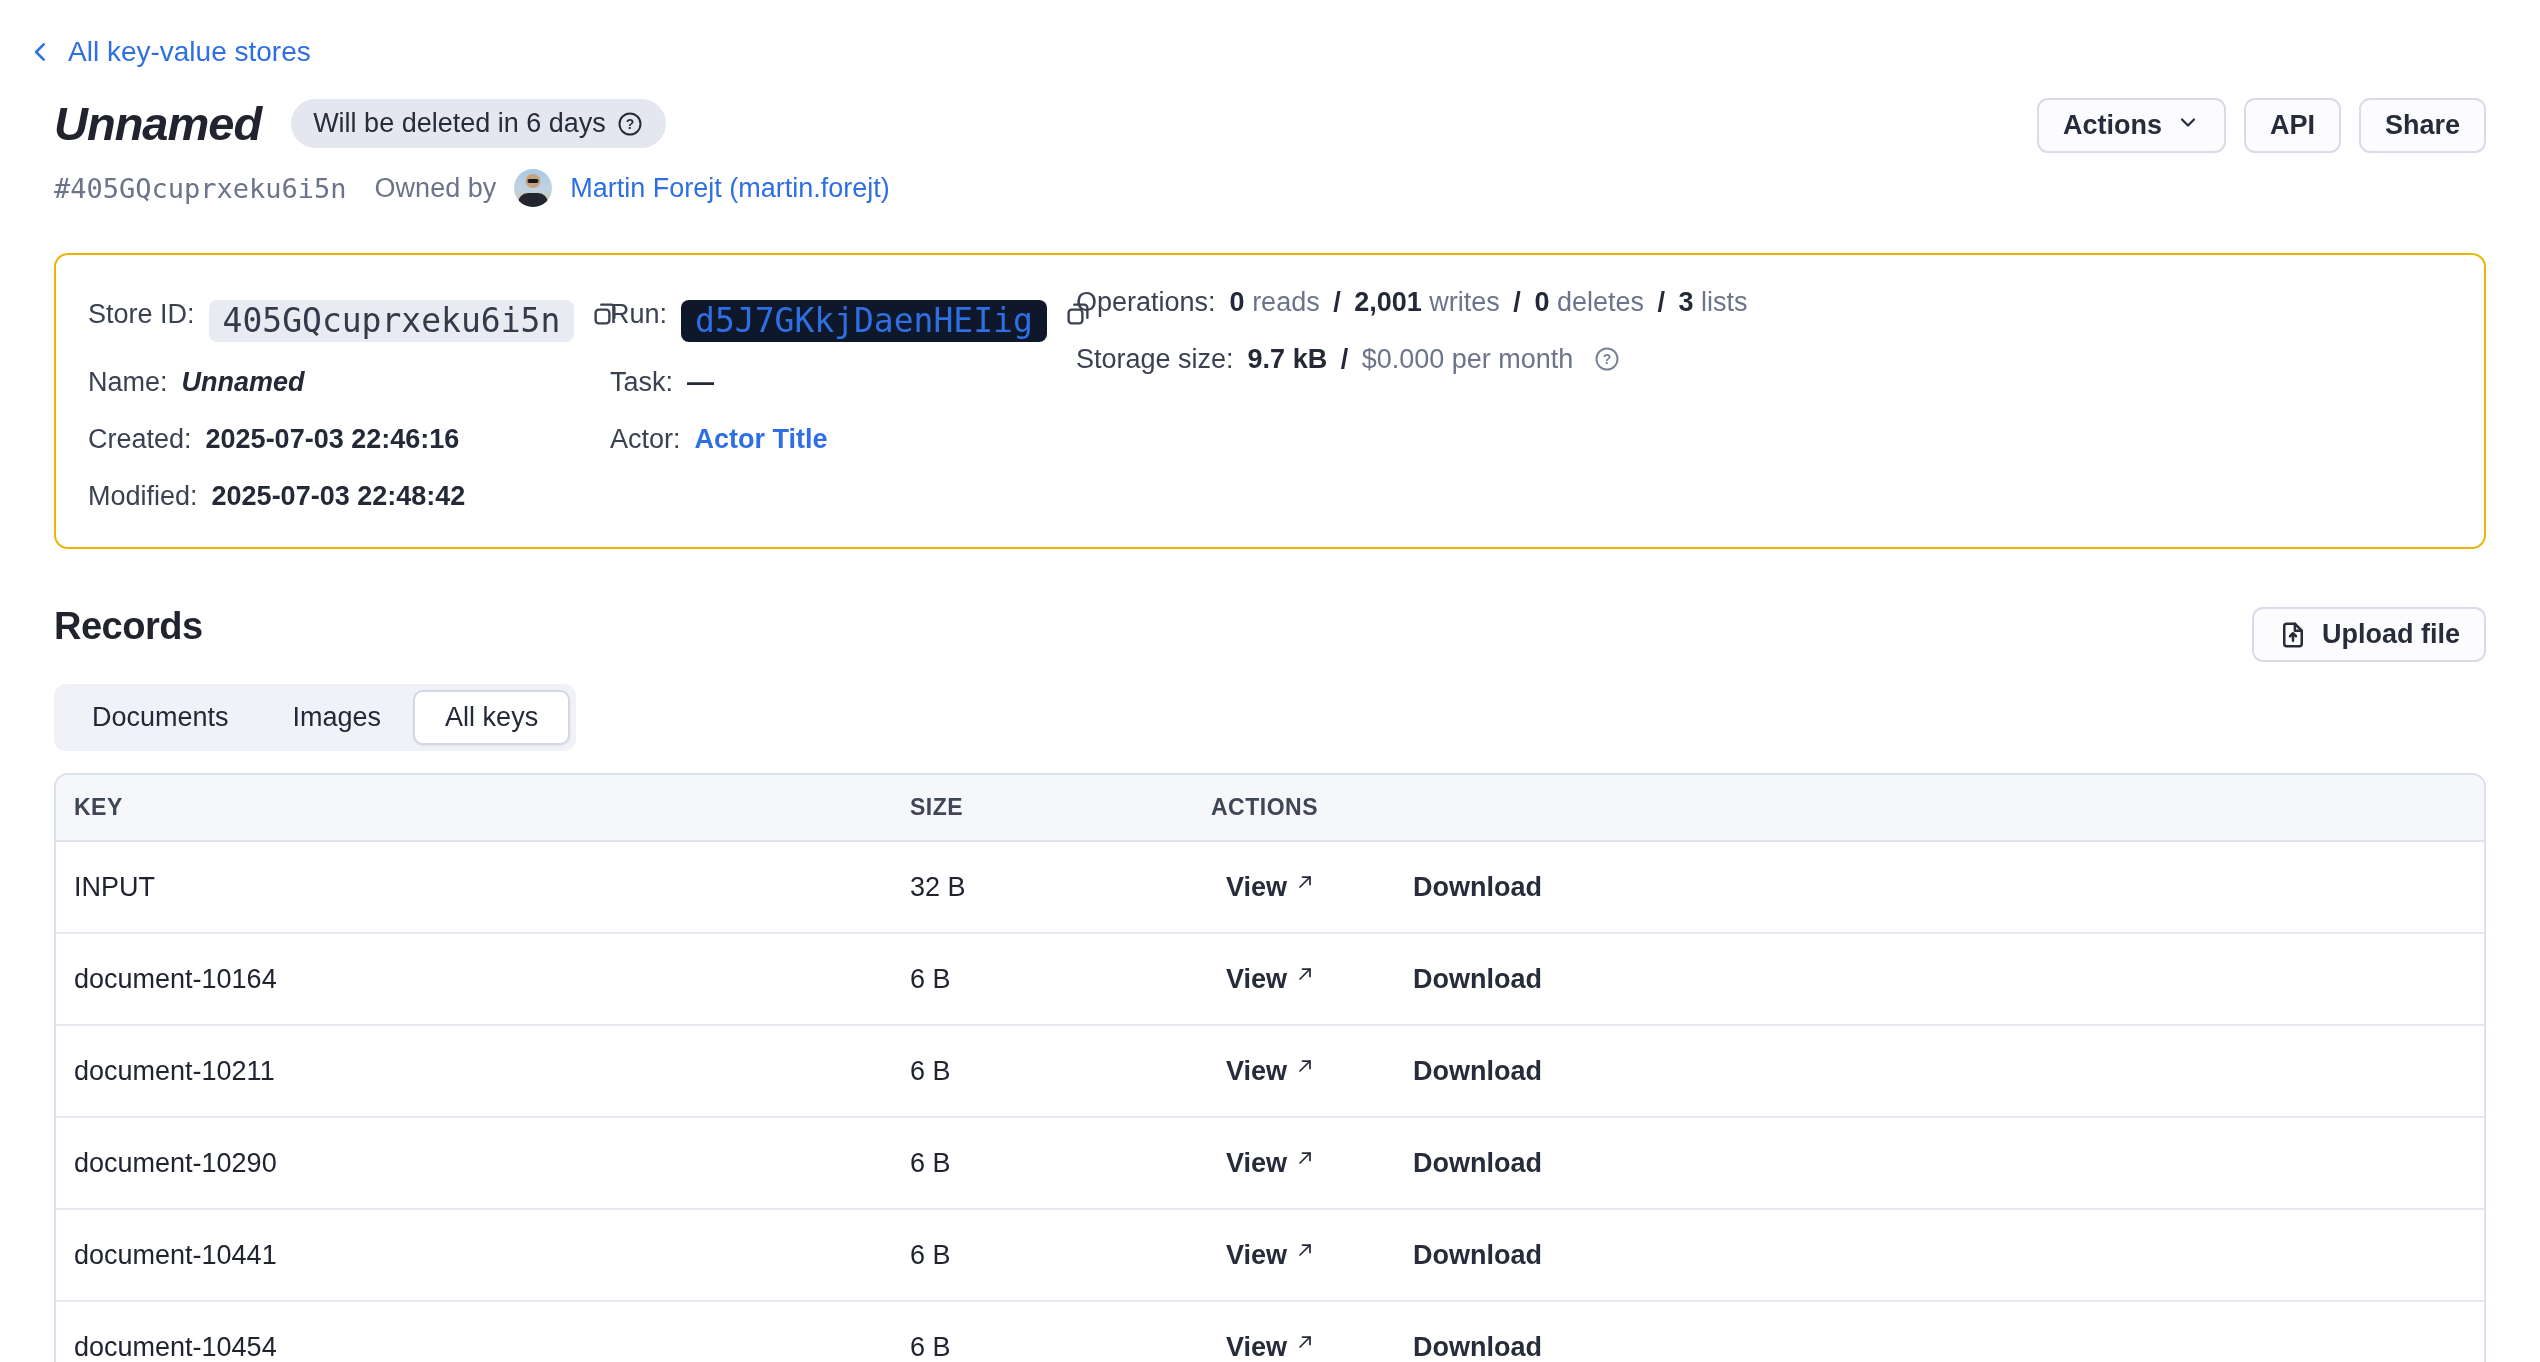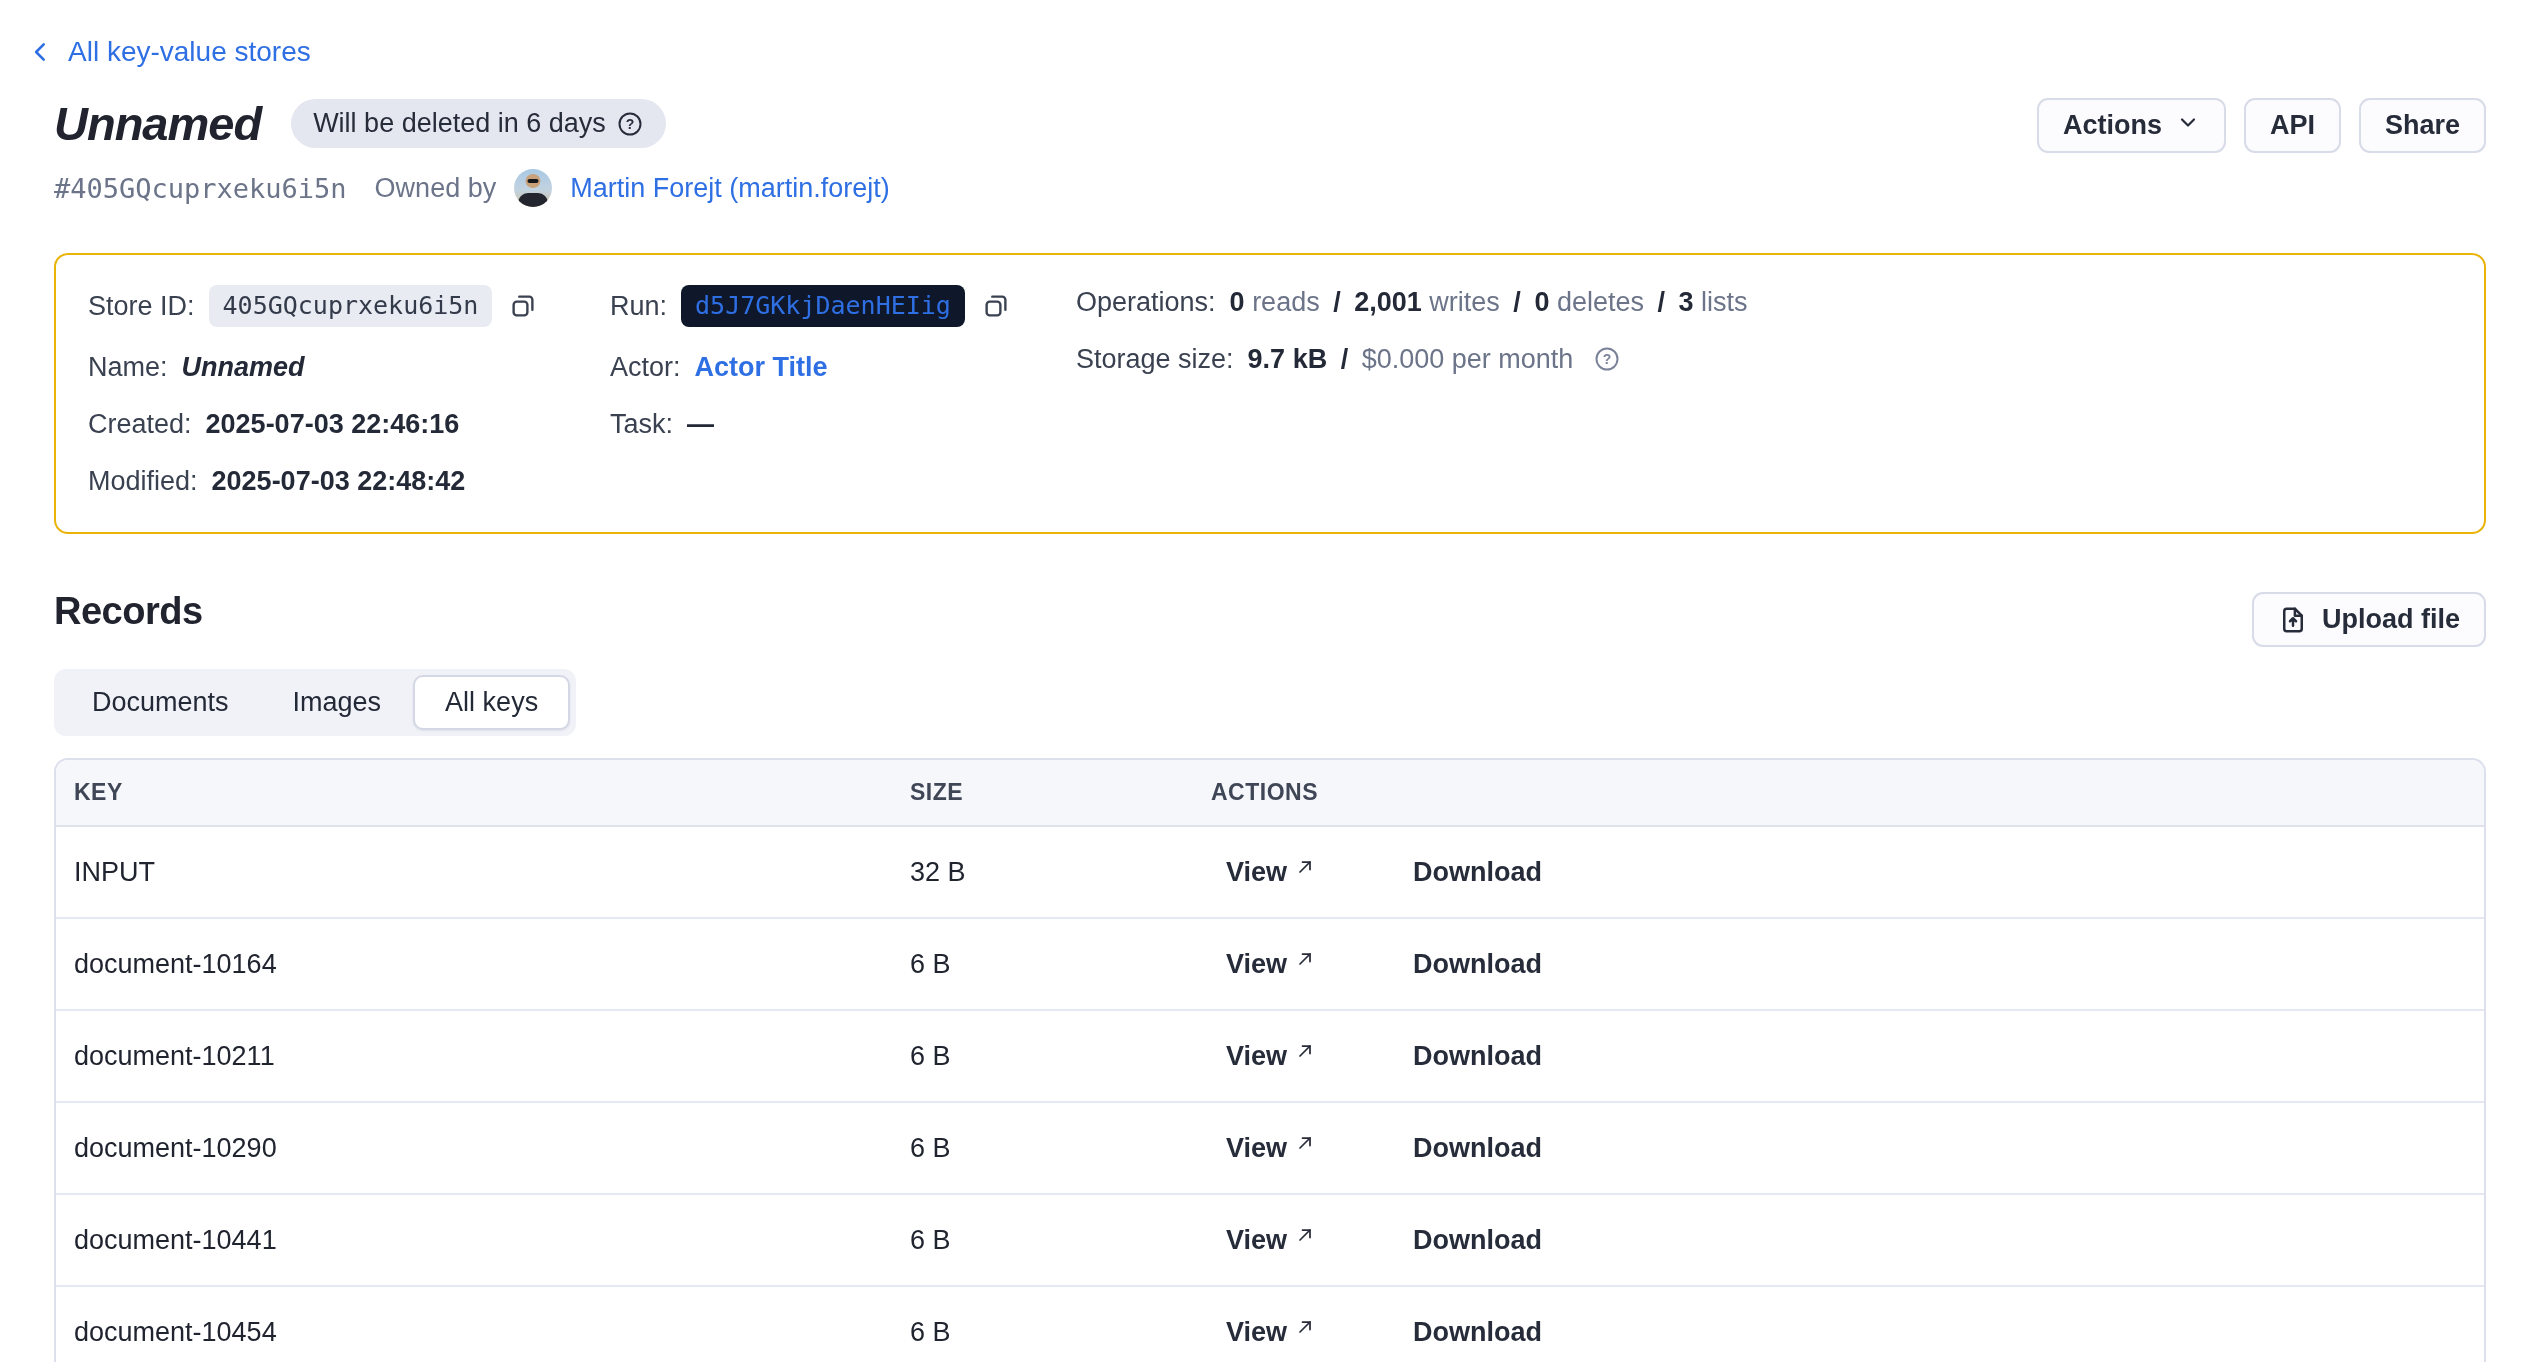--- a/index.html
+++ b/index.html
@@ -30,21 +30,21 @@
 
   
   .info-card { margin-top:46px; border:2px solid #eab308; border-radius:14px; padding:30px 32px 34px 32px; display:flex; }
   .info-col { display:flex; flex-direction:column; gap:23px; }
   .col-1 { width:522px; }
   .col-2 { width:466px; }
   .info-row { display:flex; align-items:center; gap:14px; line-height:34px; white-space:nowrap; }
   .info-label { color:#3a4150; }
   .info-value-bold { font-weight:bold; color:#232936; }
   .name-value { font-weight:bold; font-style:italic; color:#232936; }
-  .chip { display:inline-flex; align-items:center; border-radius:8px; padding:4px 14px; font-family:"DejaVu Sans Mono", monospace; font-size:25px; }
+  .chip { display:inline-flex; align-items:center; border-radius:8px; padding:4px 14px; font-family:"DejaVu Sans Mono", monospace; font-size:33px;margin-top:15px; }
   .chip-gray { background:#e9ebf2; color:#333a4a; }
   .chip-blue { background:#0f172a; color:#2e6fe4; }
   .copy-btn { display:inline-flex; color:#3a4150; cursor:pointer; margin-left:2px; }
   .actor-link { color:#2e6fe4; font-weight:bold; cursor:pointer; }
   .ops-line .num { font-weight:bold; color:#232936; }
   .ops-line .unit { color:#6b7488; }
   .ops-line .sep { color:#232936; font-weight:bold; padding:0 6px; }
   .storage-cost { color:#6b7488; }
   .help-icon { display:inline-flex; color:#272c3a; }
   .help-gray { color:#7b8399; margin-left:6px; }
@@ -159,26 +159,26 @@
         <span class="info-label">Run:</span>
         <span class="chip chip-blue">d5J7GKkjDaenHEIig</span>
         <span class="copy-btn">
           <svg width="30" height="30" viewBox="0 0 24 24" fill="none" stroke="currentColor" stroke-width="1.9" stroke-linecap="round" stroke-linejoin="round">
               <rect x="4.5" y="8.5" width="11" height="11" rx="2.5"></rect>
               <path d="M9 4.5 h8 a2.5 2.5 0 0 1 2.5 2.5 v8"></path>
             </svg>
         </span>
       </div>
       <div class="info-row">
+        <span class="info-label">Task:</span>
+        <span class="info-value-bold">—</span>
+      </div>
+      <div class="info-row">
         <span class="info-label">Actor:</span>
         <span class="actor-link">Actor Title</span>
-      </div>
-      <div class="info-row">
-        <span class="info-label">Task:</span>
-        <span class="info-value-bold">—</span>
       </div>
     </div>
     <div class="info-col col-3">
       <div class="info-row ops-line">
         <span class="info-label">Operations:</span>
         <span>
           <span class="num">0</span>
           <span class="unit">reads</span>
           <span class="sep">/</span>
           <span class="num">2,001</span>

